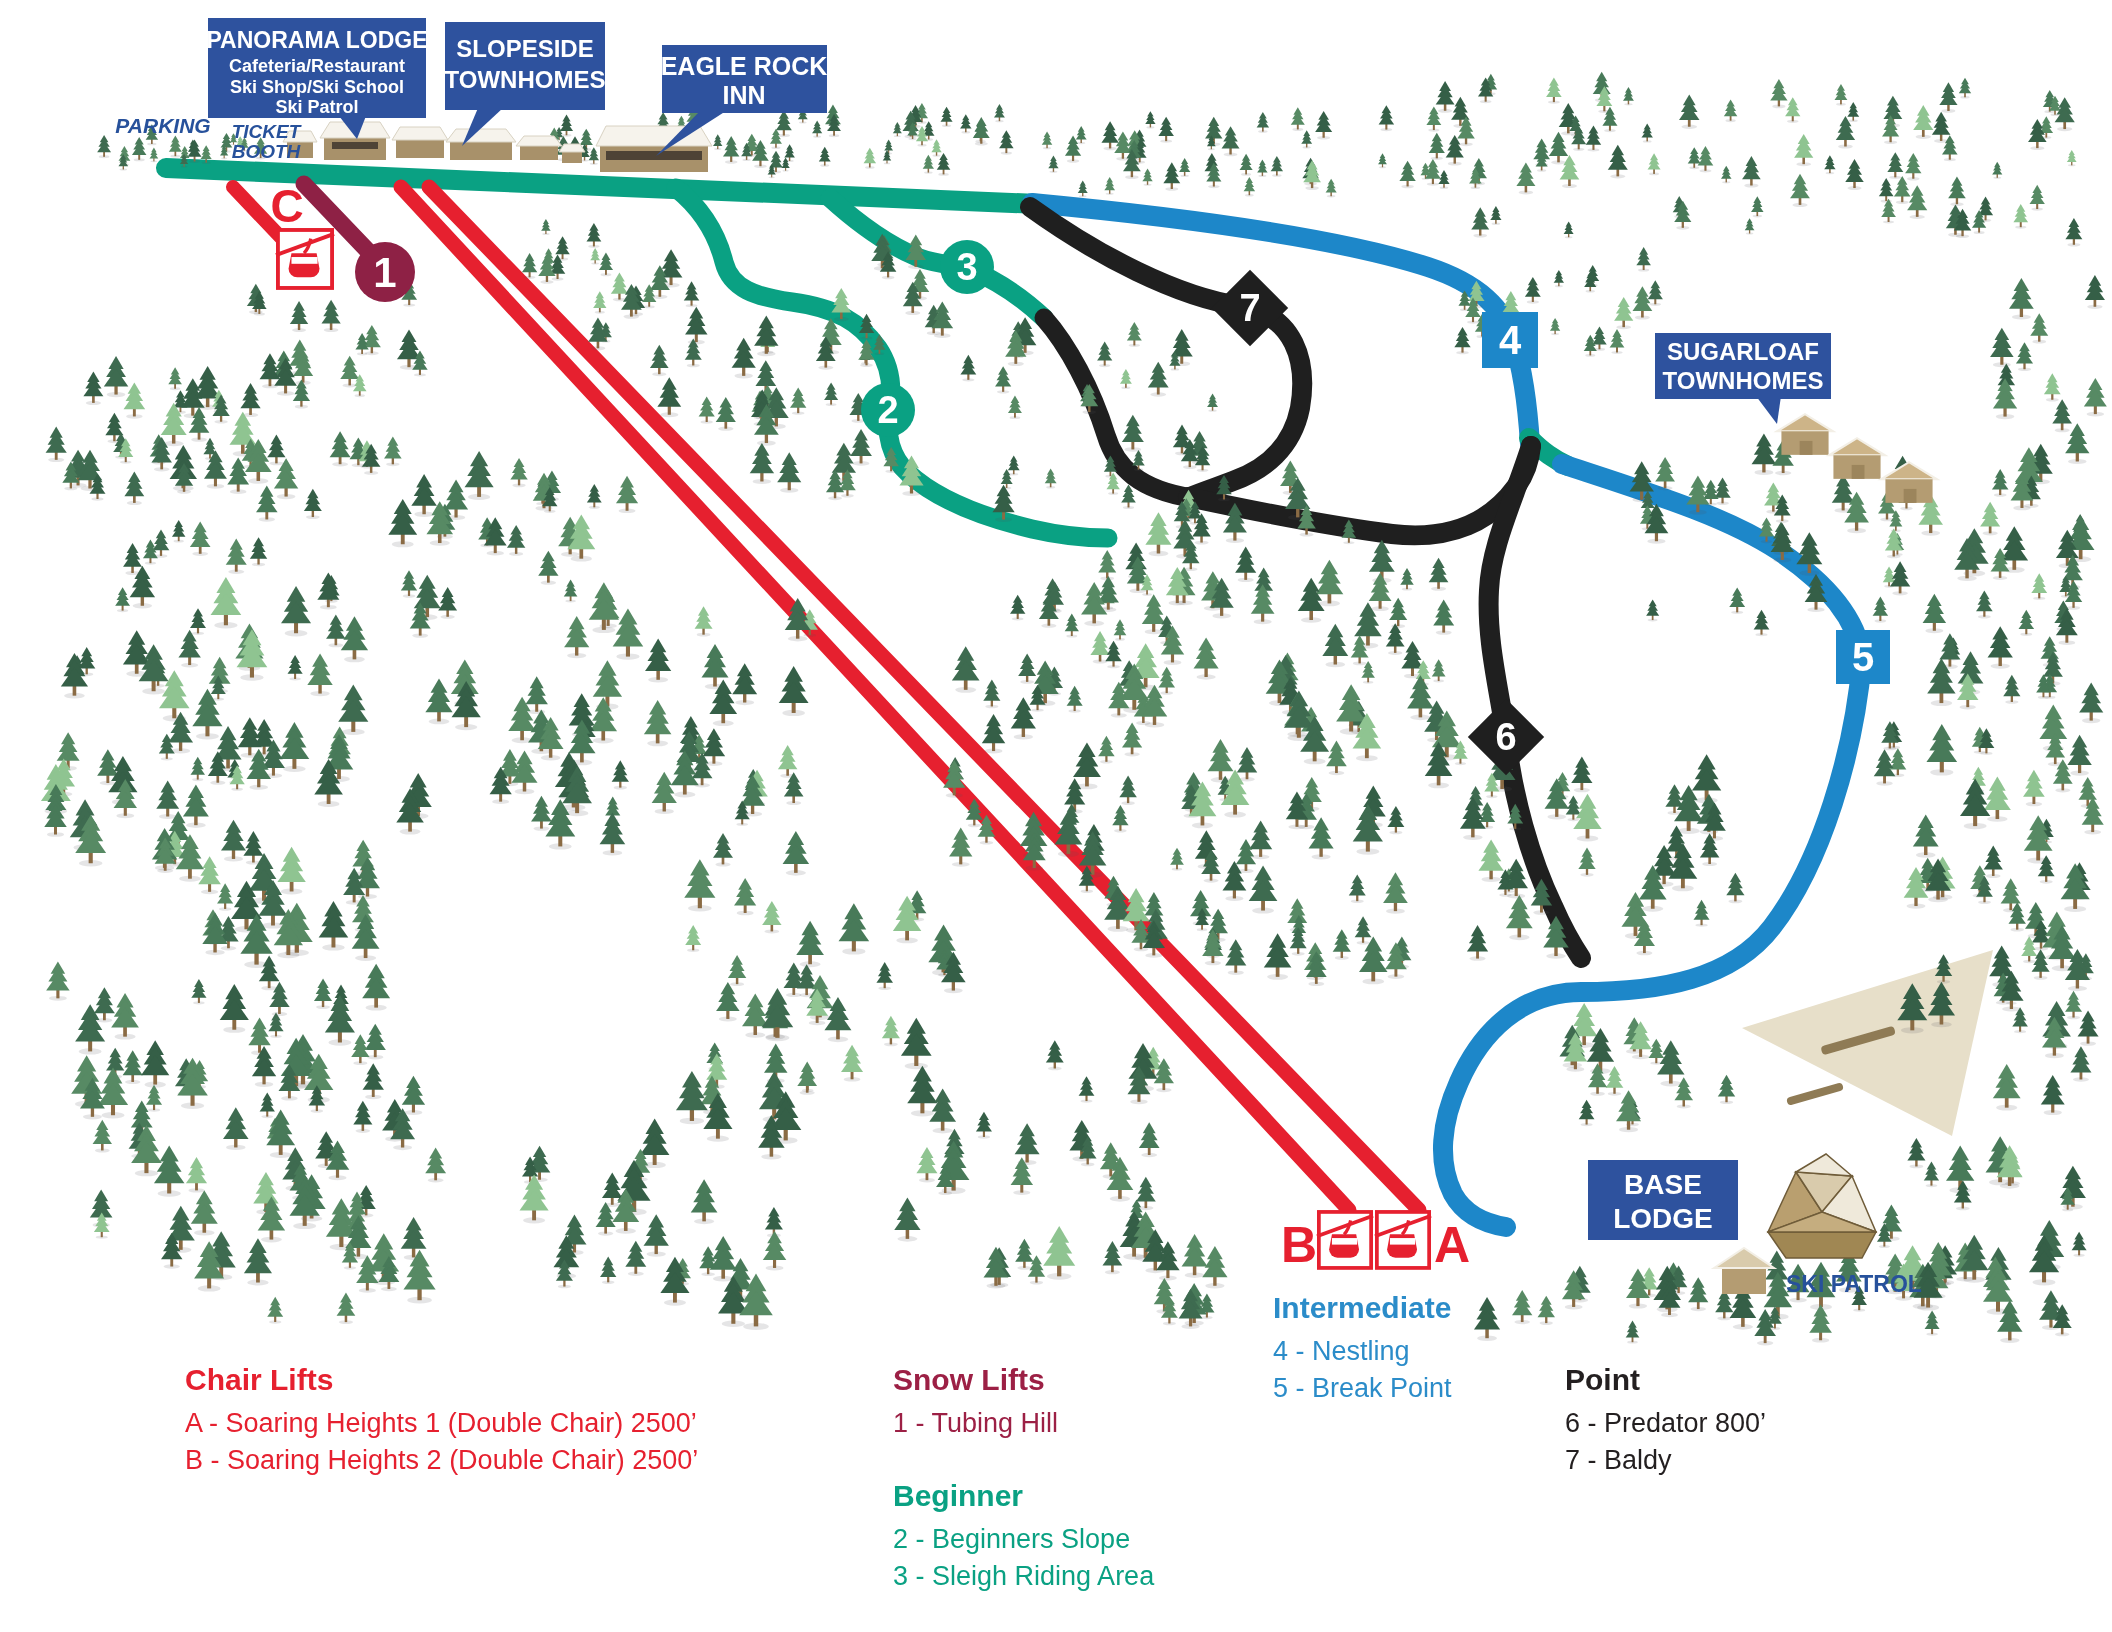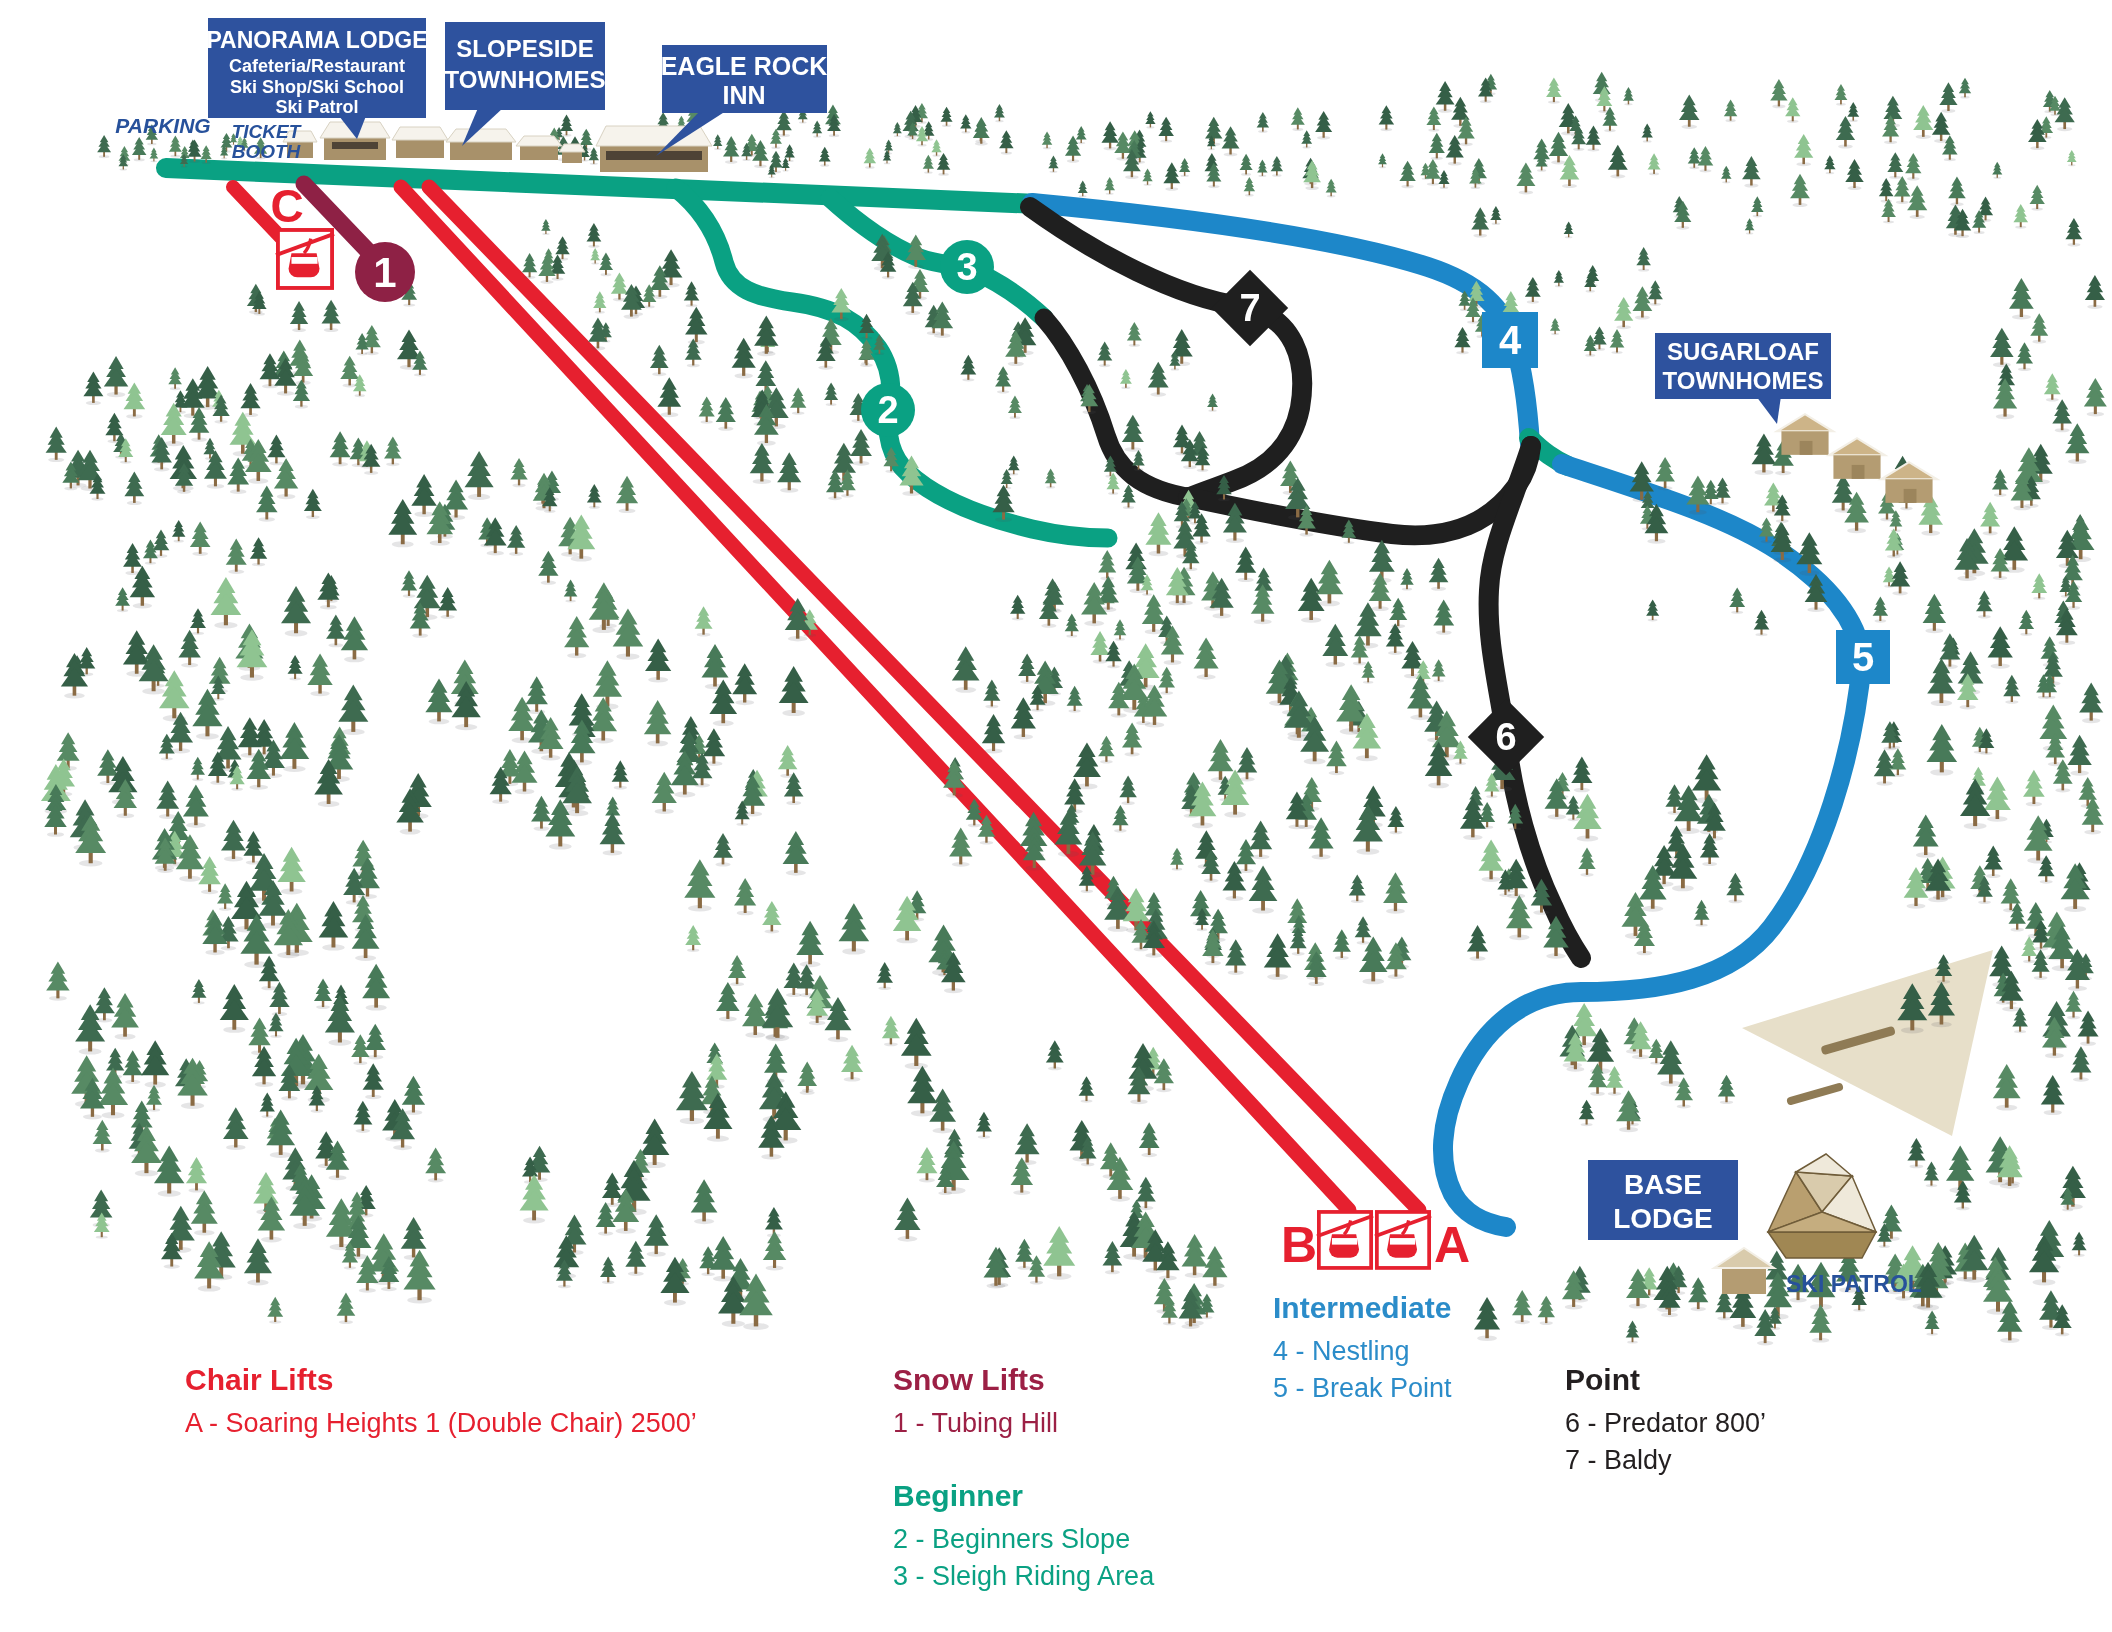--- a/index.html
+++ b/index.html
@@ -1271,20 +1271,21 @@
     <text class="boxlabel" x="1663" y="1228" font-size="28">LODGE</text>
 
     <text x="1786" y="1292" font-size="23" font-weight="bold" style="fill:var(--navy-text)">SKI PATROL</text>
   </g>
 </svg>
 
 <div>
   <div class="legend-col lg-red" style="left:185px;top:1350px">
     <h3>Chair Lifts</h3>
     <p>A - Soaring Heights 1 (Double Chair) 2500’</p>
+    <p>B - Soaring Heights 2 (Double Chair) 2500’</p>
   </div>
   <div class="legend-col lg-maroon" style="left:893px;top:1350px">
     <h3>Snow Lifts</h3>
     <p>1 - Tubing Hill</p>
   </div>
   <div class="legend-col lg-teal" style="left:893px;top:1466px">
     <h3>Beginner</h3>
     <p>2 - Beginners Slope</p>
     <p>3 - Sleigh Riding Area</p>
   </div>

